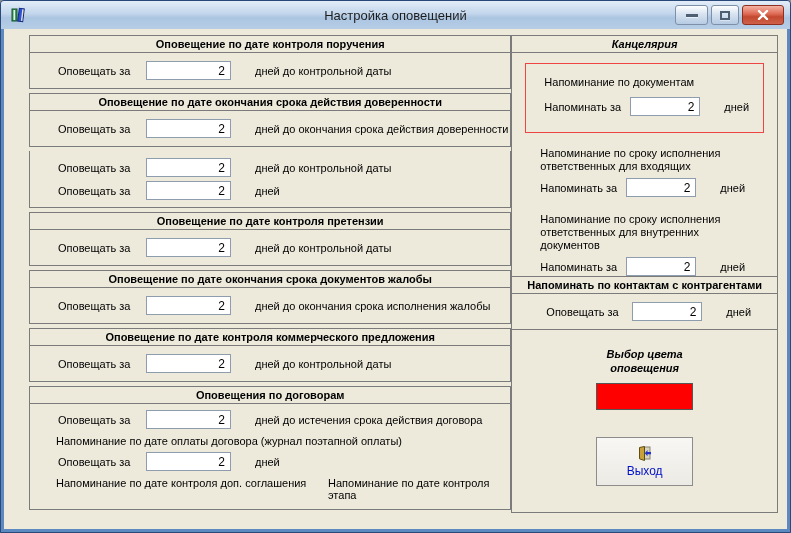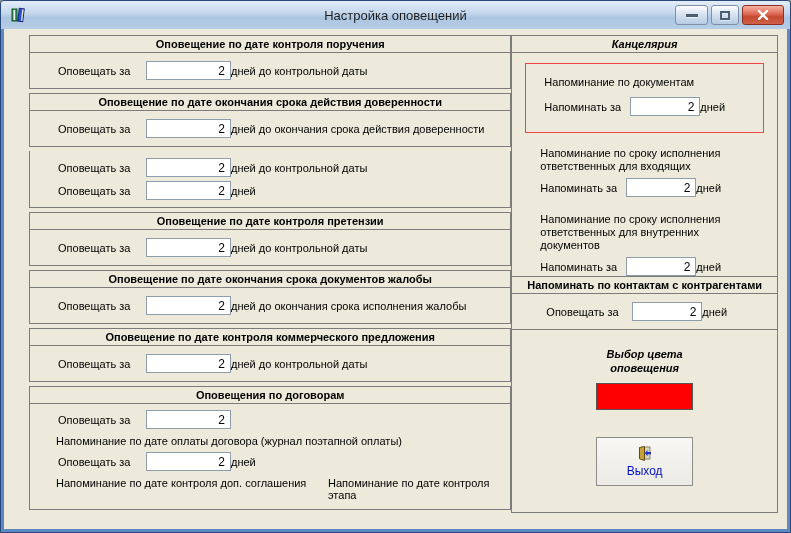--- a/index.html
+++ b/index.html
@@ -20,21 +20,21 @@
   .client{height:500px;background:#EDEADC;padding:6px 9px 0;display:flex;box-sizing:border-box;}
   .left-col{width:492px;padding-left:16px;}
   .right-col{width:272px;margin-left:0;}
   .sec{margin-bottom:4px;}
   .sec-h{border:1px solid #7B7B7B;font-weight:bold;text-align:center;height:18px;line-height:17px;box-sizing:border-box;}
   .sec-b{border:1px solid #7B7B7B;border-top:none;box-sizing:border-box;padding:6px 0;}
   .row{display:flex;align-items:center;height:23px;}
   .row .lbl{margin-left:28px;width:88px;flex:none;}
   input.num{width:85px;height:19px;border:1px solid #8E9DAD;text-align:right;
     padding:0 5px 0 2px;font:12px "Liberation Sans",sans-serif;box-sizing:border-box;background:#fff;flex:none;}
-  .sfx{margin-left:0;}
+  .sfx{margin-left:24px;}
   .note{margin:4px 0 3px 26px;}
   .s7grid{display:grid;grid-template-columns:296px 1fr;}
   .s7grid .note{margin:4px 0 3px 26px;}
   .s7grid .note.n-right{margin-left:2px;}
   
   .rp-box{border:1px solid #7B7B7B;box-sizing:border-box;margin-top:-1px;}
   .rp-box:first-child{margin-top:0;font-style:italic;}
   .rp-h{font-weight:bold;text-align:center;height:18px;line-height:17px;}
   .rp-b2{height:225px;}
   .group{border:1px solid #ef4444;margin:10px 13px 0;padding:12px 0 14px;}
@@ -161,20 +161,21 @@
           </div>
         </div>
       </div>
 
       <div class="sec">
         <div class="sec-h">Оповещения по договорам</div>
         <div class="sec-b" style="padding:4px 0 5px;">
           <div class="row">
             <span class="lbl">Оповещать за</span>
             <input class="num" value="2" style="">
+            <span class="sfx">дней до истечения срока действия договора</span>
           </div>
           <div class="note">Напоминание по дате оплаты договора (журнал поэтапной оплаты)</div>
           <div class="row">
             <span class="lbl">Оповещать за</span>
             <input class="num" value="2" style="">
             <span class="sfx">дней</span>
           </div>
           <div class="s7grid">
             <div class="note">Напоминание по дате контроля доп. соглашения</div>
             <div class="note n-right">Напоминание по дате контроля этапа</div>

